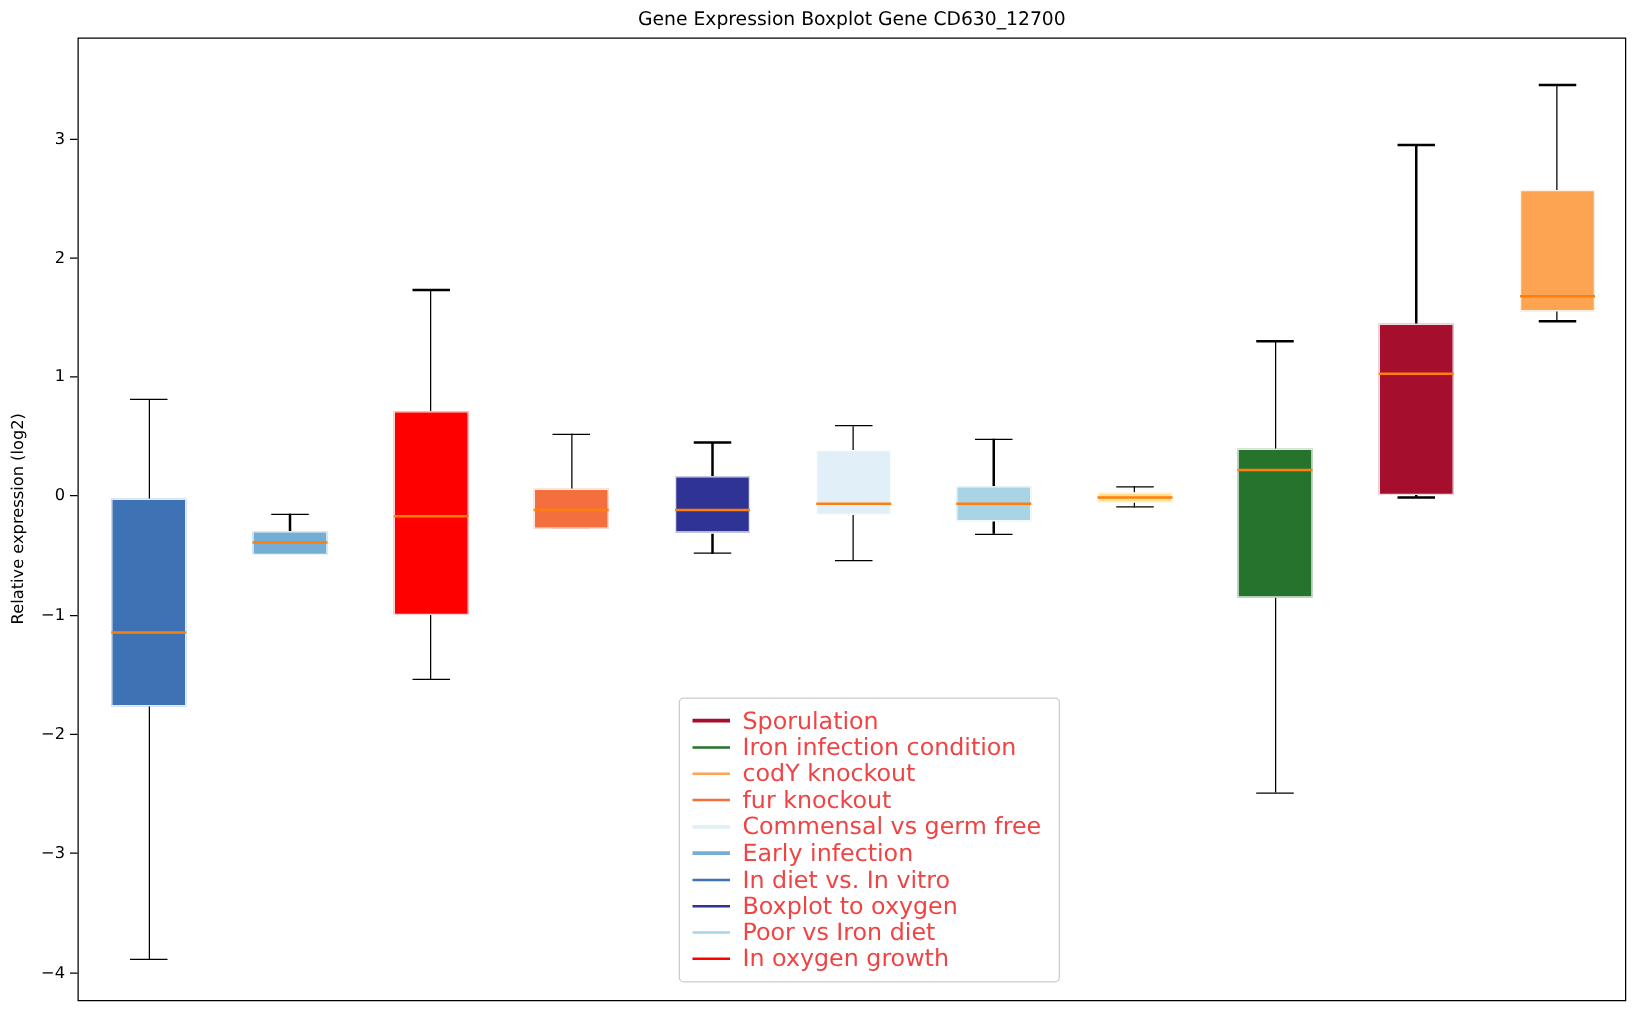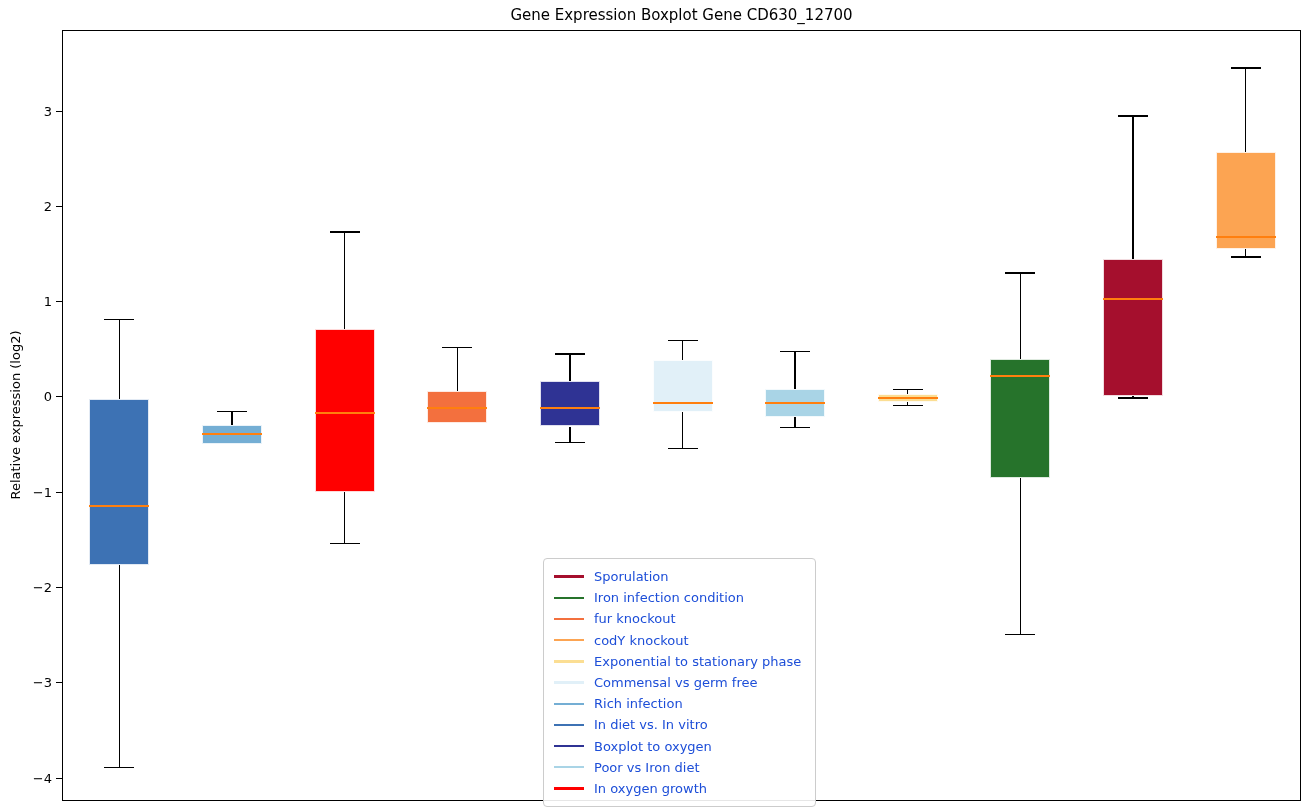--- a/index.html
+++ b/index.html
@@ -30,21 +30,21 @@
   .box{position:absolute;box-sizing:border-box;border:1px solid rgba(255,255,255,0.85);}
   .median-line{position:absolute;height:2.2px;}
   .legend{
     position:absolute;left:543px;top:558px;
     background:rgba(255,255,255,0.9);
     border:1px solid #cccccc;border-radius:4px;
     padding:7px 14px 7px 10px;
   }
   .legend-item{display:flex;align-items:center;height:21.2px;}
   .legend-swatch{width:30px;height:2.4px;margin-right:10px;flex:0 0 auto;}
-  .legend-label{font-size:13px;color:#1d4ed8;white-space:nowrap;}
+  .legend-label{font-size:19px;color:#ef4444;white-space:nowrap;}
 </style>
 </head>
 <body>
 
 <div class="figure">
   <div class="chart-title">Gene Expression Boxplot Gene CD630_12700</div>
   <div class="y-axis-label">Relative expression (log2)</div>
   <div class="plot-area" id="plot-area">
       <div style="position: absolute; left: 0px; top: 0px;">
         <div class="whisker" style="left: 55.6182px; top: 288.768px; height: 79.1014px;"></div>
@@ -154,38 +154,34 @@
   <div class="legend" id="legend">
       <div class="legend-item">
         <div class="legend-swatch" style="background: rgb(165, 15, 45);"></div>
         <div class="legend-label">Sporulation</div>
       </div>
       <div class="legend-item">
         <div class="legend-swatch" style="background: rgb(38, 115, 43);"></div>
         <div class="legend-label">Iron infection condition</div>
       </div>
       <div class="legend-item">
-        <div class="legend-swatch" style="background: rgb(243, 112, 62);"></div>
-        <div class="legend-label">fur knockout</div>
-      </div>
-      <div class="legend-item">
         <div class="legend-swatch" style="background: rgb(252, 164, 82);"></div>
         <div class="legend-label">codY knockout</div>
       </div>
       <div class="legend-item">
-        <div class="legend-swatch" style="background: rgb(251, 222, 147);"></div>
-        <div class="legend-label">Exponential to stationary phase</div>
+        <div class="legend-swatch" style="background: rgb(243, 112, 62);"></div>
+        <div class="legend-label">fur knockout</div>
       </div>
       <div class="legend-item">
         <div class="legend-swatch" style="background: rgb(225, 240, 248);"></div>
         <div class="legend-label">Commensal vs germ free</div>
       </div>
       <div class="legend-item">
         <div class="legend-swatch" style="background: rgb(116, 174, 212);"></div>
-        <div class="legend-label">Rich infection</div>
+        <div class="legend-label">Early infection</div>
       </div>
       <div class="legend-item">
         <div class="legend-swatch" style="background: rgb(61, 114, 180);"></div>
         <div class="legend-label">In diet vs. In vitro</div>
       </div>
       <div class="legend-item">
         <div class="legend-swatch" style="background: rgb(47, 51, 148);"></div>
         <div class="legend-label">Boxplot to oxygen</div>
       </div>
       <div class="legend-item">

